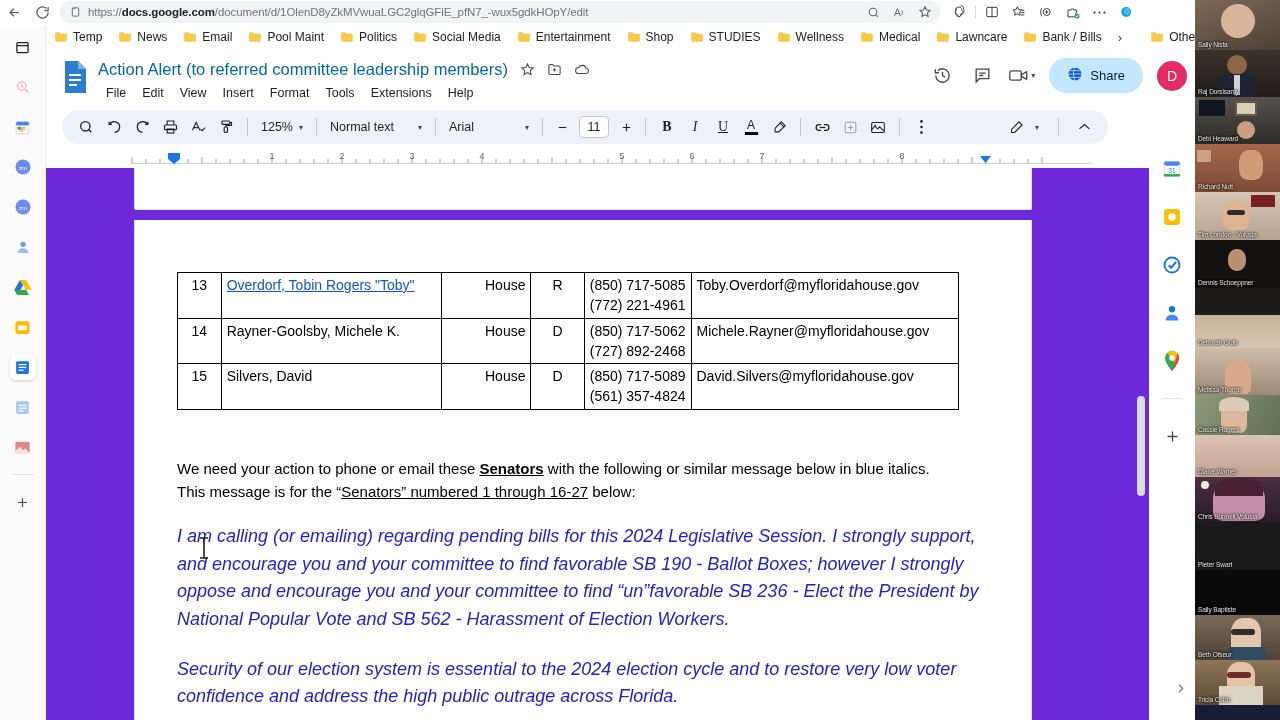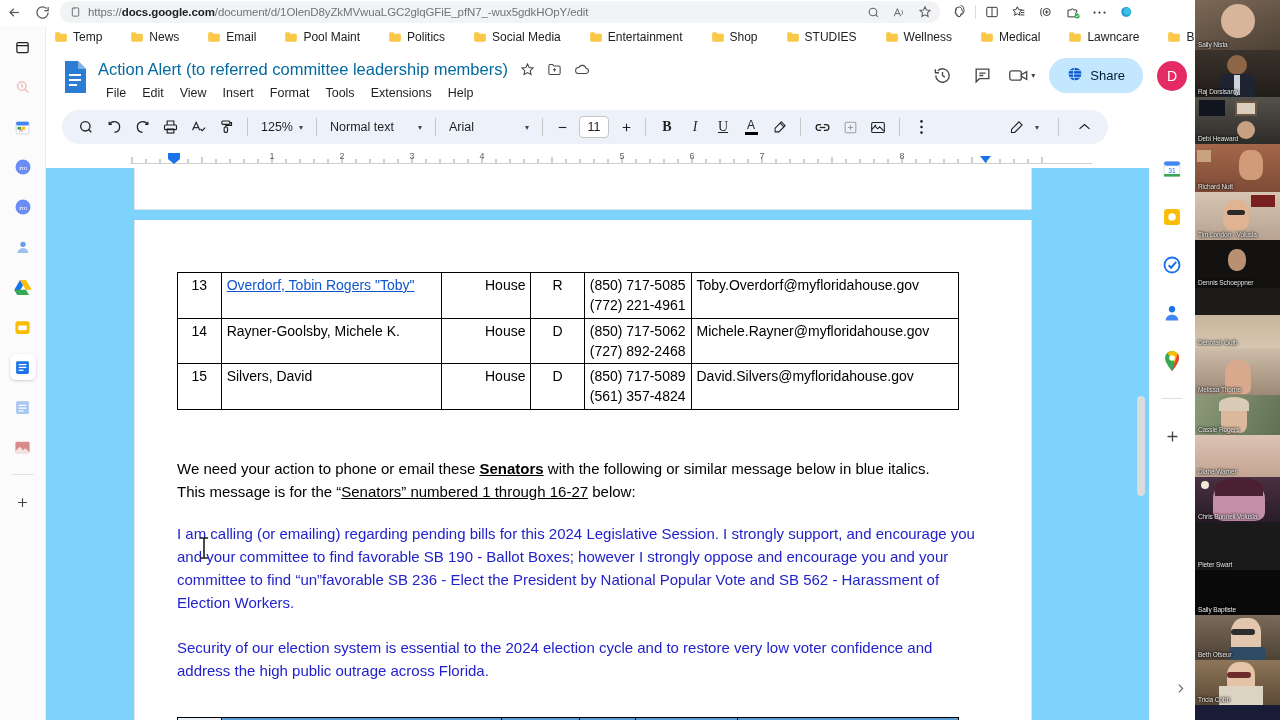--- a/index.html
+++ b/index.html
@@ -40,21 +40,21 @@
   .url-text b { color: #202124; font-weight: 600; }
   .omni-right { display: flex; align-items: center; gap: 12px; color: #5f6368; }
   .tb-icons {
     display: flex; align-items: center; gap: 0px; margin-left: 6px;
   }
   .tb-ic { width: 27px; height: 24px; display:flex;align-items:center;justify-content:center;color:#3b3b3b; }
   .vsep { width:1px; height:14px; background:#dadce0; margin:0 2px; }
 
   .bookmarks {
     position: absolute; left: 0; top: 24px; width: 1195px; height: 26px;
-    display: flex; align-items: center; padding-left: 48px; gap: 16px;
+    display: flex; align-items: center; padding-left: 48px; gap: 4px;
     font-size: 12px; color: #202124;
   }
   .bm {
     display: flex; align-items: center; gap: 5px;
     padding: 2px 6px; border-radius: 4px; white-space: nowrap;
   }
   .folder-ic { width: 14px; height: 12px; flex:0 0 auto; }
   .bm-chev { padding: 2px 6px; color:#444; font-size: 13px;}
   .bm-sep { width:1px; height:16px; background:#e0e0e0; margin:0 4px;}
 
@@ -121,21 +121,21 @@
   
   .ruler {
     position:absolute; left: 84px; top: 100px; width: 962px; height: 18px;
   }
   .ruler svg { display:block; }
 
   
   .outline-ic { position:absolute; left: 38px; top: 136px; width:24px;height:24px; color:#444746;}
 
   
-  .page-scroll { position:absolute; left: 0; top: 118px; width: 1149px; height: 552px; background:#7dd3fc; overflow:hidden;}
+  .page-scroll { position:absolute; left: 0; top: 118px; width: 1149px; height: 552px; background:#6d28d9; overflow:hidden;}
   .page {
     position:absolute; left: 88px; top: 0px; width: 898px; min-height: 600px;
     background:#ffffff; border:1px solid #e3e3e3; border-top:none;
   }
   .page-body { padding: 0 42px; font-size: 14.5px; color:#000; }
 
   table.leg { border-collapse: collapse; width: 782px; margin-left: 0px; }
   table.leg td {
     border: 1.5px solid #000; padding: 2px 5px;
     font-size: 14px; vertical-align: top; line-height: 1.45;
@@ -144,21 +144,21 @@
   td.name { width: 224px; }
   td.chamber { width: 90px; text-align:right; }
   td.party { width: 54px; text-align:center; }
   td.phone { width: 100px; white-space:nowrap; }
   td.email { width: 268px; }
   .lnk { color:#1155cc; text-decoration: underline; }
 
   p.body-p { font-size: 15px; line-height: 1.52; margin: 0; color:#000; }
   .u { text-decoration: underline; }
   .b { font-weight: bold; }
-  .blue-italic { color: #2222cc; font-size: 15px; line-height: 1.53; }
+  .blue-italic { color: #2222cc; font-style: italic; font-size: 18px; line-height: 1.53; }
 
   table.blue-tbl { border-collapse: collapse; width: 782px; }
   table.blue-tbl td { border:1.5px solid #000; height: 22px; }
 
   
   .side-panel {
     position:absolute; right: 0px; top: 56px; width: 46px; height: 614px;
     background:#fff; display:flex; flex-direction:column; align-items:center;
     gap: 26px; padding-top: 52px;
   }

